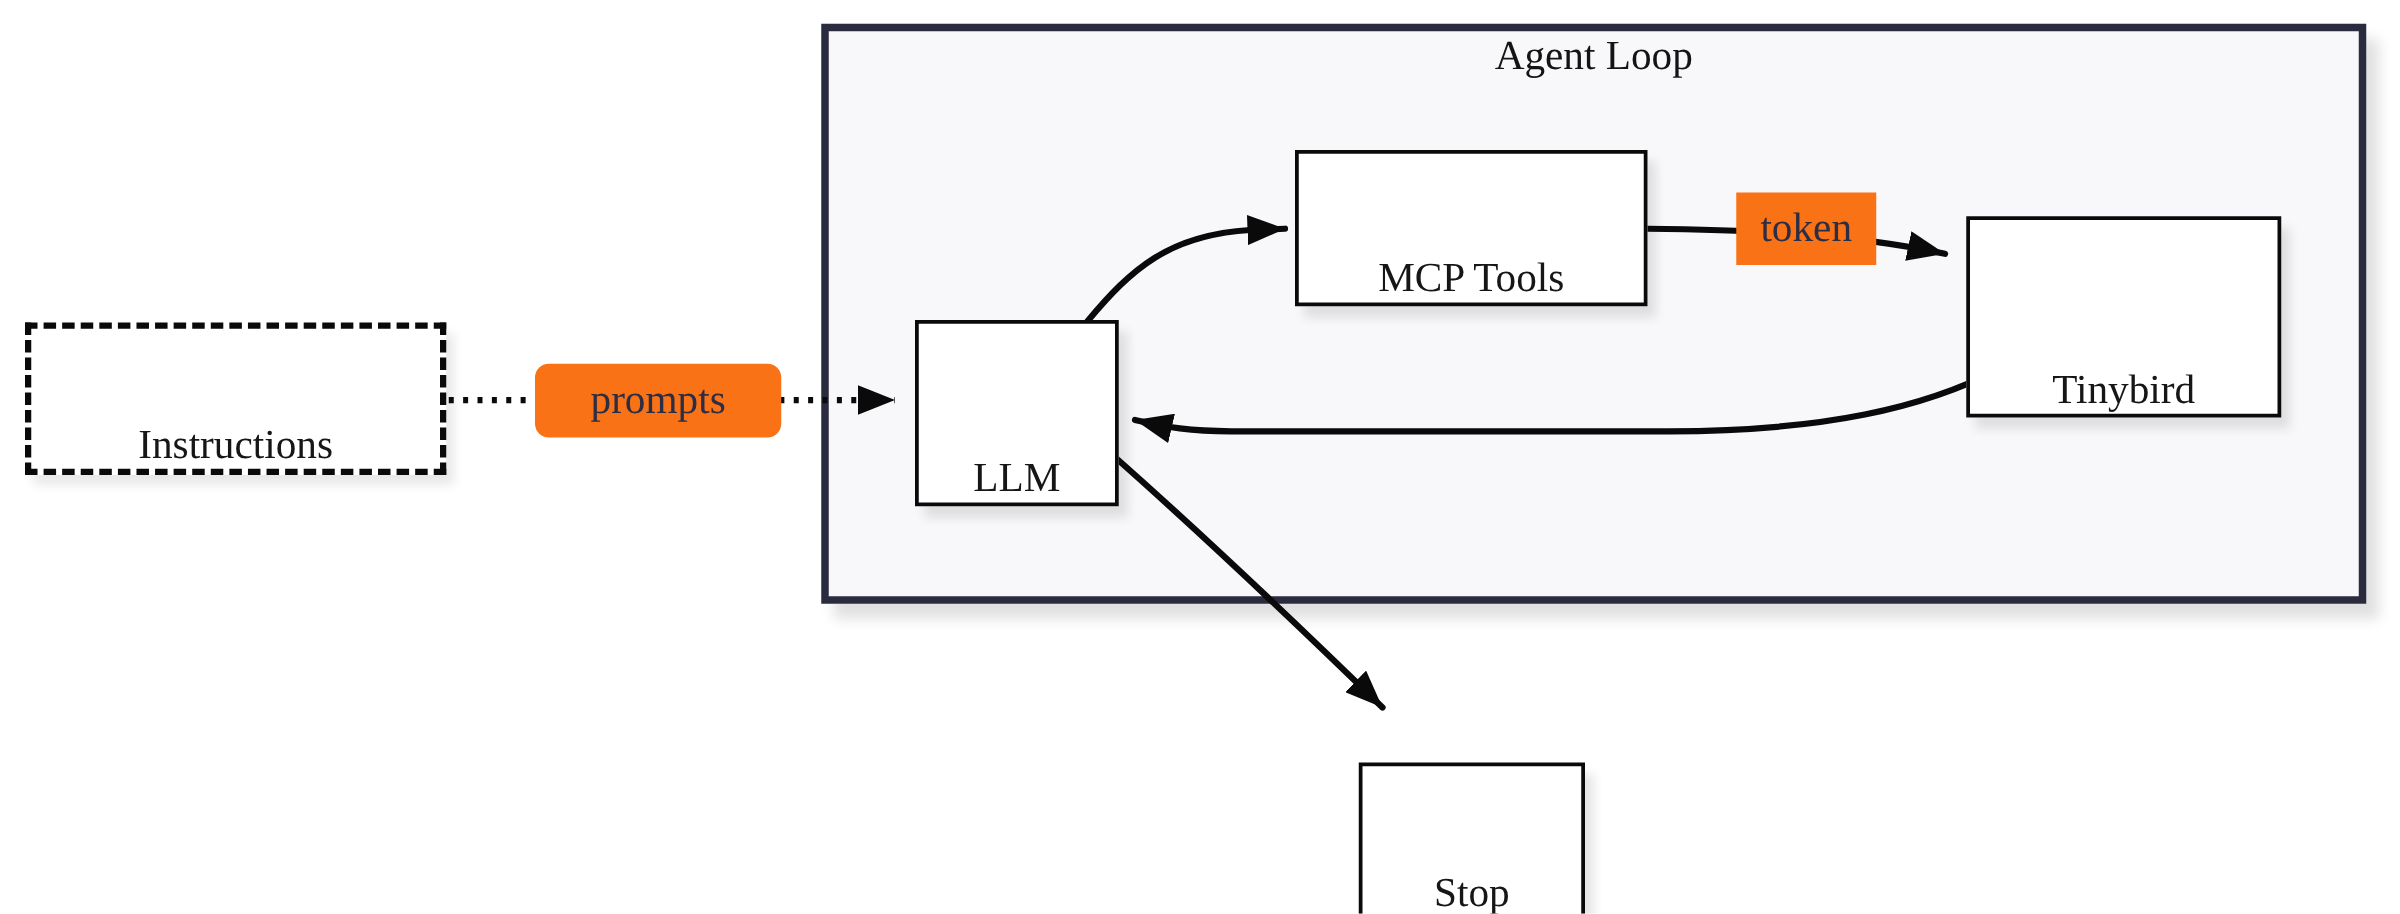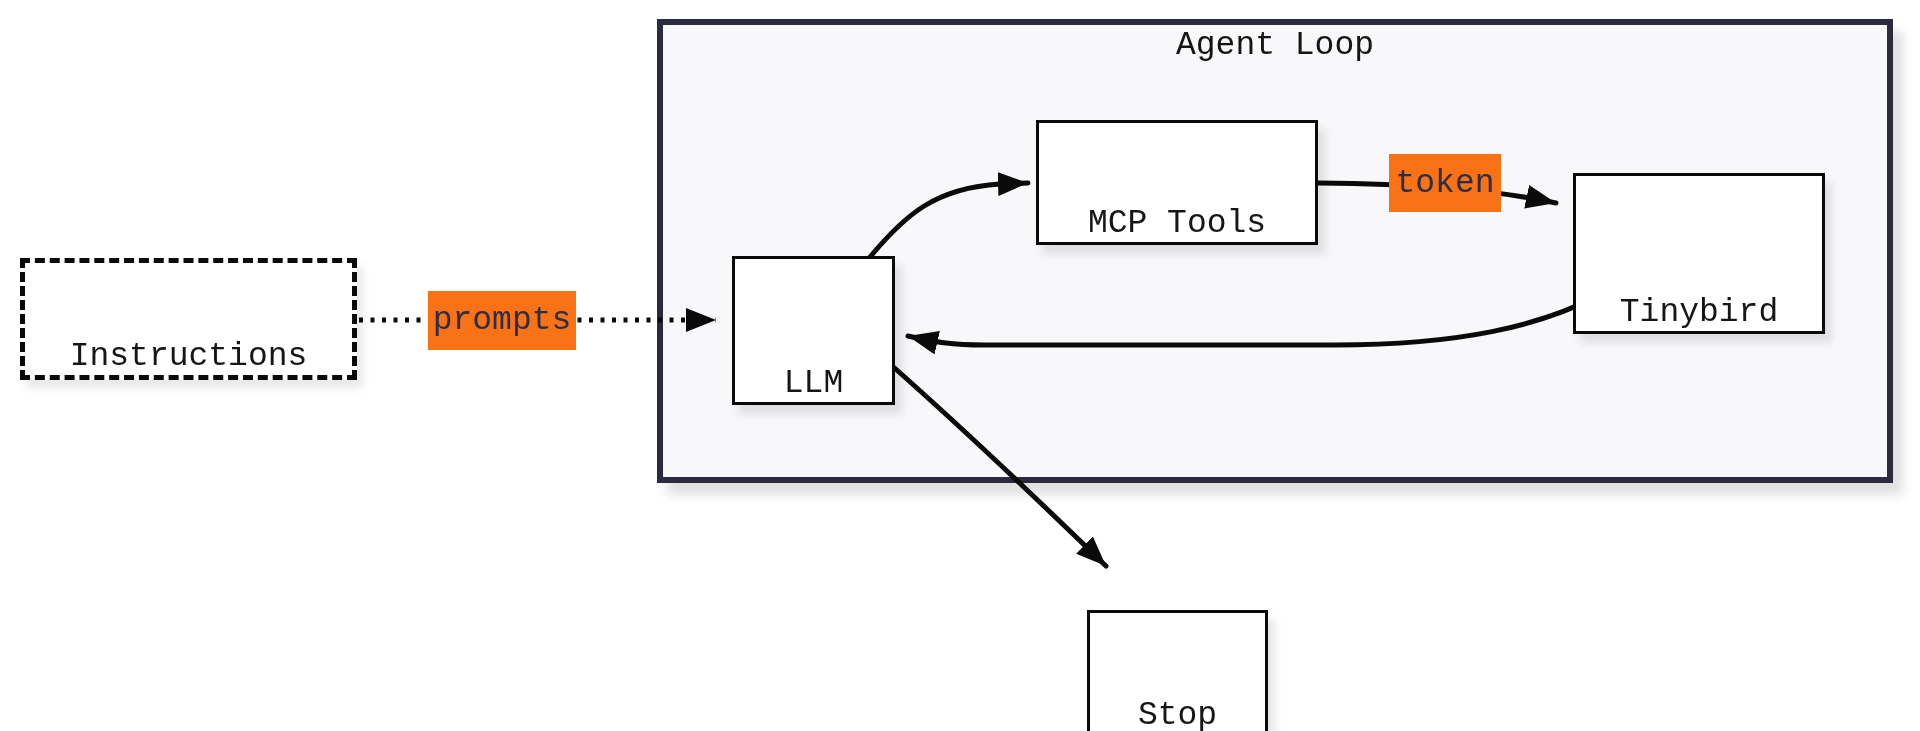--- a/index.html
+++ b/index.html
@@ -5,21 +5,21 @@
   html, body {
     margin: 0;
     padding: 0;
     background: #ffffff;
   }
   .canvas {
     position: relative;
     width: 1920px;
     height: 731px;
     background: #ffffff;
-    font-family: Liberation Mono, monospace;
+    font-family: Liberation Serif, serif;
     overflow: hidden;
   }
   .cluster {
     position: absolute;
     left: 657px;
     top: 19px;
     width: 1224px;
     height: 452px;
     background: #f8f8fa;
     border: 6px solid #2b2b3f;
@@ -110,17 +110,17 @@
   </div>
 
   <div class="node" style="left:1573px; top:173px; width:252px; height:161px;">
     <span>Tinybird</span>
   </div>
 
   <div class="node" style="left:1087px; top:579px; width:181px; height:127px;margin-top:31px;">
     <span>Stop</span>
   </div>
 
-  <div class="edge-label" style="left:428px; top:291px; width:148px; height:59px;">prompts</div>
+  <div class="edge-label" style="left:428px; top:291px; width:197px; height:59px;border-radius:11px;">prompts</div>
 
   <div class="edge-label" style="left:1389px; top:154px; width:112px; height:58px;">token</div>
 
 </div>
 
 </body></html>

